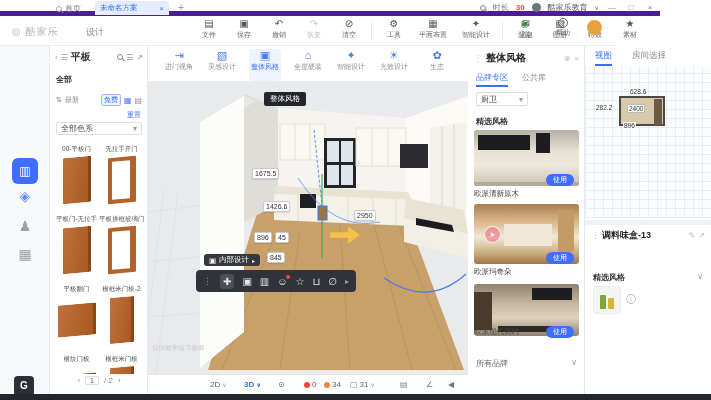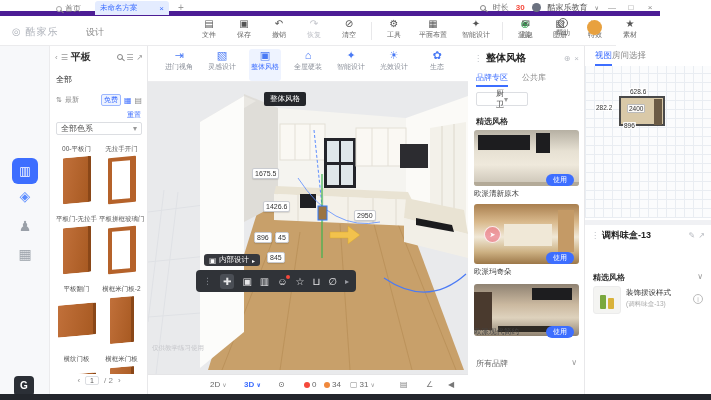--- a/index.html
+++ b/index.html
@@ -35,21 +35,21 @@
 
 .rail{position:absolute;left:0;top:46px;width:50px;height:348px;background:#f7f8fa;border-right:1px solid #ebebed}
 .rail .ic{position:absolute;left:0;width:50px;text-align:center;font-size:14px;color:#9aa0a8}
 .tile{position:absolute;left:12px;width:26px;height:26px;background:#3d6eff;border-radius:6px;color:#fff;font-size:12px;line-height:26px;text-align:center}
 .glogo{position:absolute;left:14px;width:20px;height:20px;background:#2b2f36;border-radius:4px;color:#fff;font-size:10px;font-weight:bold;line-height:20px;text-align:center}
 .catalog{position:absolute;left:50px;top:46px;width:98px;height:348px;background:#fff;border-right:1px solid #e8e8ea;overflow:hidden}
 .cathead{position:absolute;left:0;top:4px;width:98px;display:flex;align-items:center;gap:3px;padding:0 5px}
 .cathead .t{font-size:10px;font-weight:bold;color:#333}
 .cathead .gy{color:#999;font-size:8px}
 .spacer{flex:1}
-.call{position:absolute;left:6px;top:28px;font-size:8px;color:#333;font-weight:normal}
+.call{position:absolute;left:6px;top:28px;font-size:8px;color:#333;font-weight:bold}
 .sortrow{position:absolute;left:6px;top:48px;width:86px;display:flex;align-items:center;gap:3px;font-size:7px;color:#888}
 .vic{font-size:8px}
 .vic.on{color:#3d6eff}
 .freepill{margin-left:auto;background:#eef3ff;border:1px solid #9db8ff;color:#3d6eff;border-radius:2px;padding:0 2px;font-size:7px}
 .resetlink{position:absolute;right:6px;top:64px;font-size:7px;color:#3d6eff}
 .cdrop{position:absolute;left:6px;top:76px;width:86px;height:13px;border:1px solid #dcdee2;border-radius:2px;font-size:8px;color:#555;display:flex;align-items:center;justify-content:space-between;padding:0 4px;background:#fff}
 .grid{position:absolute;left:4px;top:98px;width:90px;height:230px;overflow:hidden;display:grid;grid-template-columns:45px 45px;grid-auto-rows:70px}
 .cell{display:flex;flex-direction:column;align-items:center}
 .dlabel{font-size:6.5px;color:#555;height:10px;line-height:10px;white-space:nowrap;overflow:hidden;max-width:45px}
 .door{margin-top:3px;background:linear-gradient(100deg,#c1703a,#a85a22);border-right:3px solid #8a4718;border-radius:1px;transform:skewY(-5deg)}
@@ -82,34 +82,34 @@
 .vbar .seg{position:absolute;top:5px;display:flex;gap:2px;align-items:center}
 .dot{width:6px;height:6px;border-radius:50%;display:inline-block}
 .blue{color:#3d6eff;font-weight:bold}
 .bx{font-size:8px;color:#888}
 
 .stylep{position:absolute;left:468px;top:46px;width:117px;height:348px;background:#fff;border-right:1px solid #e8e8ea}
 .sphead{position:absolute;left:6px;top:5px;width:105px;display:flex;align-items:center;gap:4px}
 .sphead .t{font-size:10px;font-weight:bold;color:#222}
 .sptabs{position:absolute;left:8px;top:26px;display:flex;gap:14px;font-size:8px;color:#888}
 .sptab.on{color:#3d6eff;border-bottom:2px solid #3d6eff;padding-bottom:2px}
-.spdrop{position:absolute;left:8px;top:46px;width:52px;height:14px;border:1px solid #dcdee2;border-radius:2px;font-size:8px;color:#444;display:flex;align-items:center;justify-content:space-between;padding:0 19px}
+.spdrop{position:absolute;left:8px;top:46px;width:52px;height:14px;border:1px solid #dcdee2;border-radius:2px;font-size:8px;color:#444;display:flex;align-items:center;justify-content:space-between;padding:0 4px}
 .sec{position:absolute;left:8px;top:70px;font-size:8px;color:#333;font-weight:bold}
 .card-img{position:absolute;left:6px;width:105px;border-radius:3px;overflow:hidden}
 .card-label{position:absolute;left:6px;font-size:7.5px;color:#444;white-space:nowrap}
 .usebtn{position:absolute;background:#3d6eff;color:#fff;font-size:7px;padding:1px 7px;border-radius:8px}
 .k1{height:56px;background:linear-gradient(180deg,#b6b0a3 0%,#e7e1d3 38%,#efe9dc 62%,#c9c2b4 100%)}
 .k2{height:60px;background:linear-gradient(180deg,#a97f4f 0%,#d9b98c 30%,#f0e8d7 55%,#cdb183 80%,#9c7748 100%)}
 .k3{height:52px;background:linear-gradient(180deg,#8f8272 0%,#cbb9a0 40%,#ded2bd 65%,#8f8270 100%)}
 .kb{position:absolute;background:#1d1d1f}
 .clickind{position:absolute;width:17px;height:17px;border-radius:50%;background:rgba(238,98,125,.55);border:1px solid rgba(255,255,255,.8);display:flex;align-items:center;justify-content:center;color:#fff;font-size:7px}
 .spfoot{position:absolute;left:8px;top:312px;width:101px;display:flex;justify-content:space-between;font-size:8px;color:#666}
 
 .insp{position:absolute;left:585px;top:46px;width:126px;height:348px;background:#fff}
-.itabs{position:absolute;left:10px;top:4px;display:flex;font-size:8.5px;color:#888}
+.itabs{position:absolute;left:10px;top:4px;display:flex;gap:20px;font-size:8.5px;color:#888}
 .itab.on{color:#3d6eff;border-bottom:2px solid #3d6eff;padding-bottom:2px}
 .mini{position:absolute;left:0;top:20px;width:126px;height:152px;background:#fbfcfd;background-image:repeating-linear-gradient(0deg,#e9edf2 0 1px,transparent 1px 9px),repeating-linear-gradient(90deg,#e9edf2 0 1px,transparent 1px 9px)}
 .room{position:absolute;left:34px;top:30px;width:46px;height:30px;background:#d9c9a8;border:2px solid #4a4a4a}
 .room i{position:absolute;right:1px;top:1px;width:8px;height:26px;background:#6b5b45}
 .mdim{position:absolute;font-size:6.5px;color:#333;background:rgba(255,255,255,.9);padding:0 1px;border-radius:1px;white-space:nowrap}
 .mdimbox{border:1px solid #bbb}
 .idiv{position:absolute;left:0;top:174px;width:126px;height:5px;background:#f0f1f4}
 .ohead{position:absolute;left:6px;top:183px;width:114px;display:flex;align-items:center;gap:3px}
 .ohead .t{font-size:9px;font-weight:bold;color:#222}
 .otabs{position:absolute;left:8px;top:200px;display:flex;gap:9px;font-size:7.5px;color:#888}
@@ -520,22 +520,18 @@
     </div>
     <div class="osec">
       <span>精选风格</span>
       <span style="color:#999;font-weight:normal">∨</span>
     </div>
     <div class="oitem">
       <div class="othumb">
           <i class="b1"></i>
           <i class="b2"></i>
         </div>
-      <div class="otexts">
-        <span class="ot1">装饰摆设样式</span>
-        <span class="ot2">(调料味盒-13)</span>
-      </div>
       <span class="circ" style="margin-top:8px;border-color:#bbb;color:#bbb">i</span>
     </div>
   </div>
 
   <div class="darkstrip"></div>
 </div>
 
 </body></html>

